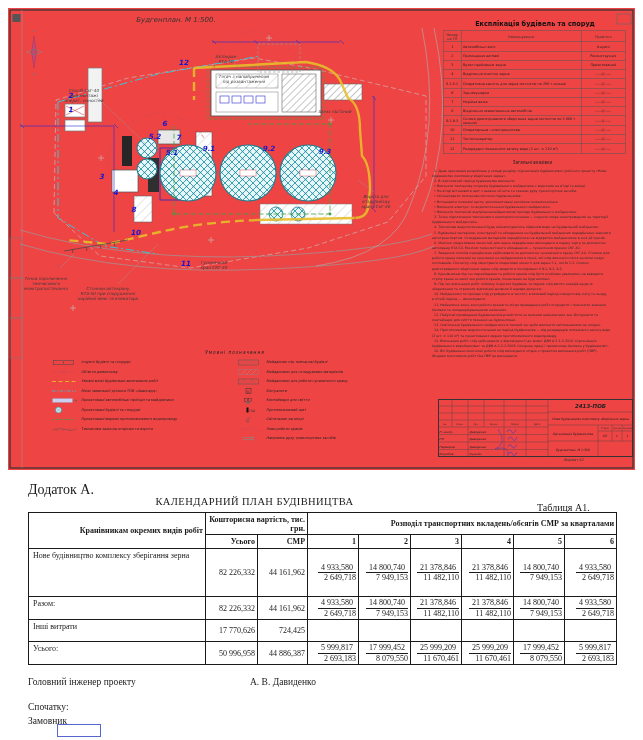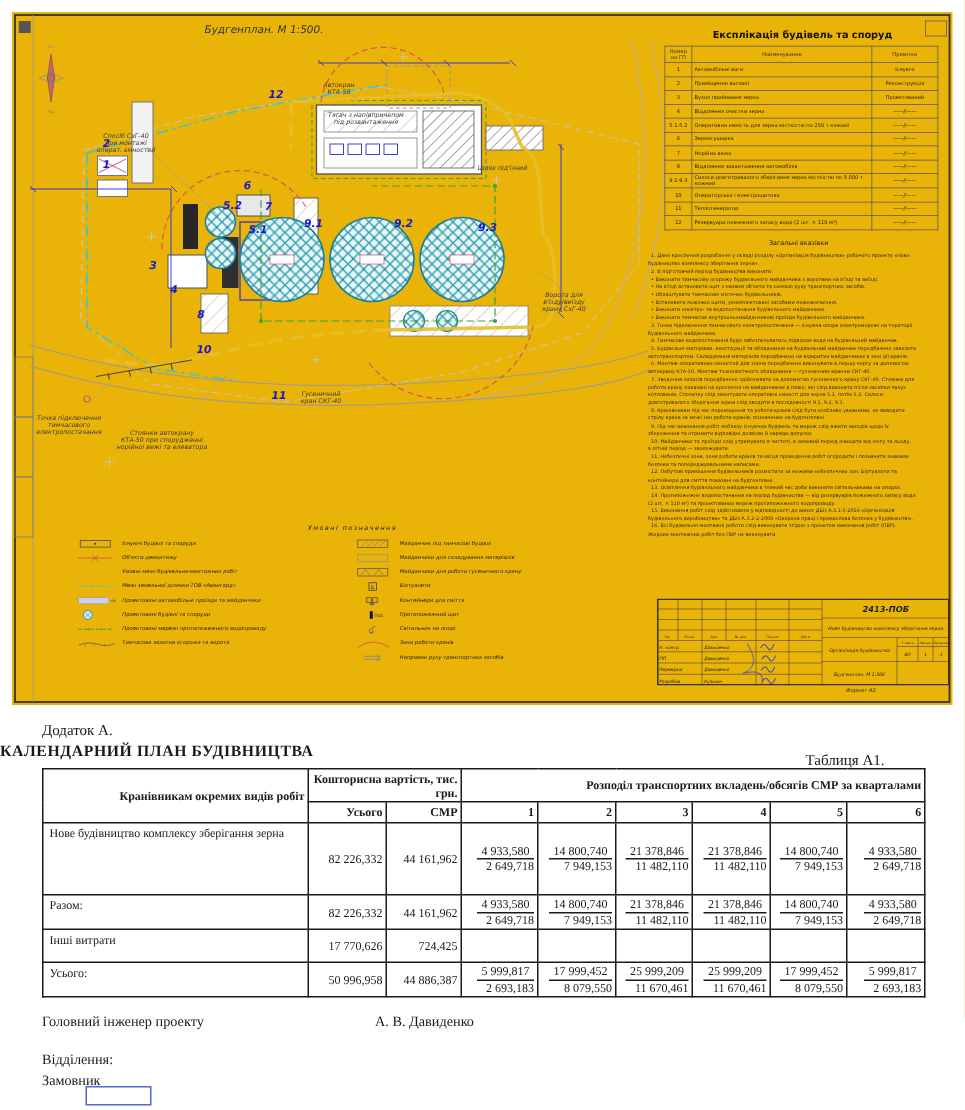--- a/index.html
+++ b/index.html
@@ -1,21 +1,21 @@
 <!DOCTYPE html>
 <html><head>
 <meta charset="utf-8">
 <style>
   *{margin:0;padding:0;box-sizing:border-box}
   html,body{width:643px;height:740px;background:#fff}
   body{font-family:"Liberation Serif",serif;color:#1a1a1a;position:relative;overflow:hidden}
   .page{position:absolute;inset:0;background:#fff}
 
   
-  .sheet{position:absolute;left:8px;top:8px;width:627px;height:462px;background:#eab308}
+  .sheet{position:absolute;left:8px;top:8px;width:627px;height:462px;background:#ef4444}
   .plan-svg{position:absolute;left:0;top:0}
   .scaled{position:absolute;transform:scale(.5);transform-origin:0 0;font-family:"DejaVu Sans",sans-serif;color:#222}
 
   
   .exp-title{font-size:13px;font-weight:bold;text-align:center;margin-bottom:6px;color:#111}
   .exp-table{border-collapse:collapse;width:364px;table-layout:fixed}
   .exp-table th,.exp-table td{border:1px solid #555;font-weight:normal;padding:1px 3px;overflow:hidden}
   .exp-table th{font-size:6.8px;text-align:center;height:22px;color:#333}
   .exp-table td{font-size:6.8px;height:18.5px;color:#222}
   .exp-table td.c-num{text-align:center}
@@ -34,22 +34,22 @@
   .leg-item{display:flex;align-items:center;height:19px}
   .leg-sym{flex:0 0 58px;height:14px}
   .leg-label{font-size:7px;font-style:italic;color:#222;padding-left:5px;white-space:nowrap}
 
   
   .stamp{width:390px;height:116px}
   .format-note{font-size:7px;color:#333;font-style:italic}
 
   
   .doc{position:absolute;left:0;top:470px;width:643px;height:270px}
-  .appendix-label{position:absolute;left:28px;top:12px;font-size:10px}
-  .doc-title{position:absolute;left:0;top:26px;width:509px;text-align:left;font-size:10.5px;font-weight:bold;letter-spacing:.4px}
+  .appendix-label{position:absolute;left:28px;top:12px;font-size:14px}
+  .doc-title{position:absolute;left:0;top:26px;width:509px;text-align:center;font-size:10.5px;font-weight:normal;letter-spacing:.4px}
   .table-ref{position:absolute;left:537px;top:32px;font-size:10px}
   .cal-table{position:absolute;left:28px;top:42px;width:588px;border-collapse:collapse;table-layout:fixed;font-size:8px}
   .cal-table th,.cal-table td{border:1px solid #1a1a1a;padding:1px 2px;text-align:right;vertical-align:middle}
   .cal-table thead th{font-weight:bold}
   .cal-table .cell-name{text-align:left;vertical-align:top;padding:2px 4px}
   .frac{display:inline-block;line-height:9.5px}
   .frac .num{display:block;border-bottom:1px solid #1a1a1a;padding:0 3px}
   .frac .den{display:block}
   .sig-label{position:absolute;font-size:9.5px}
   .customer-box{position:absolute;left:57px;top:254px;width:44px;height:13px;border:1px solid #5566cc}
@@ -614,17 +614,17 @@
             <td><span class="frac"><span class="num">25 999,209</span><span class="den">11 670,461</span></span></td>
             <td><span class="frac"><span class="num">25 999,209</span><span class="den">11 670,461</span></span></td>
             <td><span class="frac"><span class="num">17 999,452</span><span class="den">8 079,550</span></span></td>
             <td><span class="frac"><span class="num">5 999,817</span><span class="den">2 693,183</span></span></td>
           </tr>
         </tbody>
     </table>
 
     <span class="sig-label" style="left:28px;top:207px">Головний інженер проекту</span>
     <span class="sig-label" style="left:250px;top:207px">А. В. Давиденко</span>
-    <span class="sig-label" style="left:28px;top:232px">Відділення:</span>
+    <span class="sig-label" style="left:28px;top:232px">Спочатку:</span>
     <span class="sig-label" style="left:28px;top:246px">Замовник</span>
     <div class="customer-box"></div>
   </div>
 </div>
 
 </body></html>

